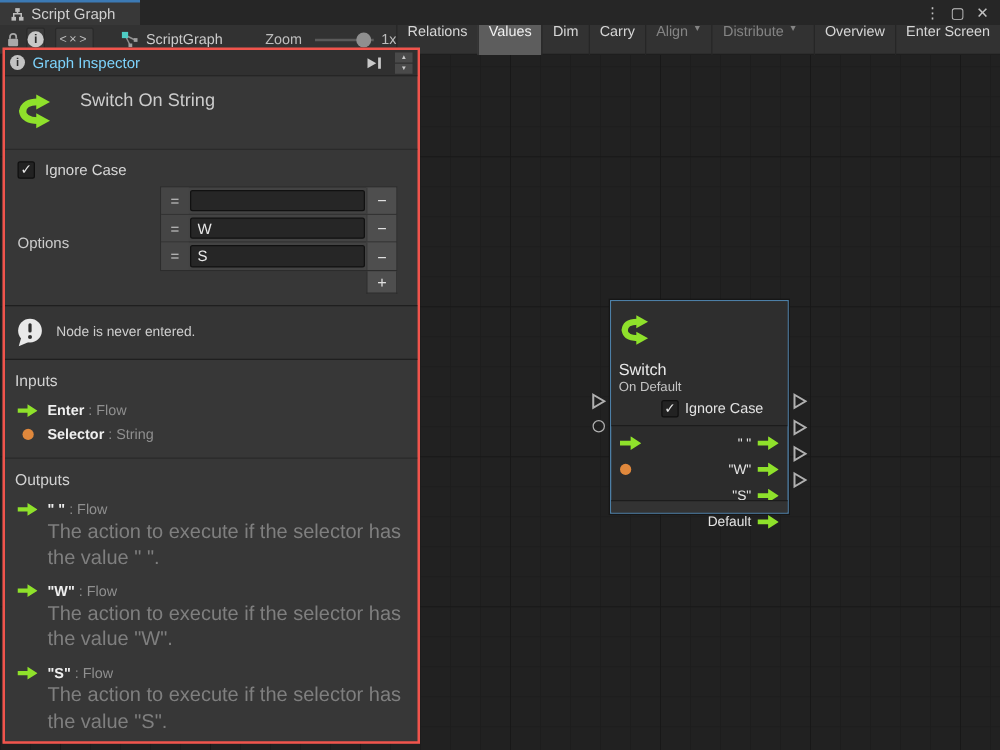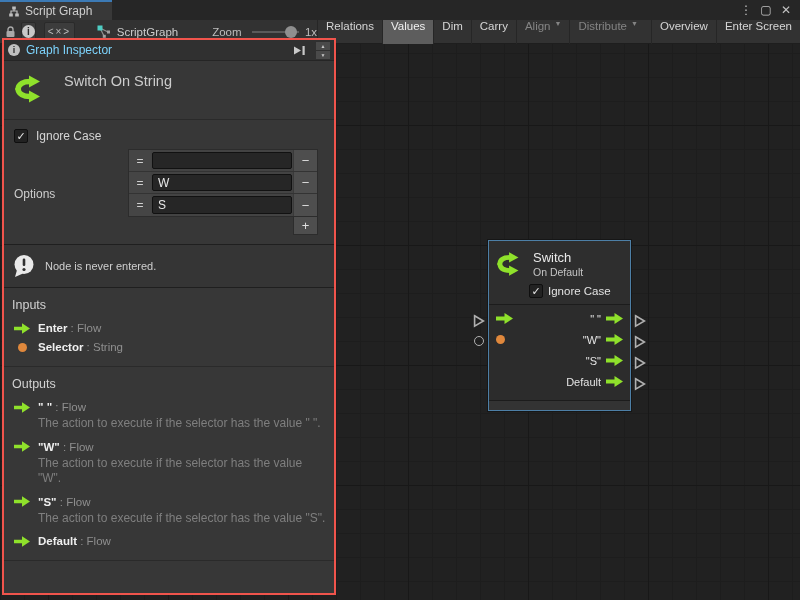--- a/index.html
+++ b/index.html
@@ -51,21 +51,21 @@
       linear-gradient(90deg,#181818 1px, transparent 1px),
       linear-gradient(#1d1d1d 1px, transparent 1px),
       linear-gradient(90deg,#1d1d1d 1px, transparent 1px);
     background-size:120px 120px,120px 120px,24px 24px,24px 24px;
     background-position:0 81px,48px 0,0 9px,0 0; }
 
   
   .node { position:absolute; left:488px; top:240px; width:143px; height:171px;
     background:#2c2c2c; border:1px solid #4d7fa6; box-shadow:0 0 0 1px #161616; }
   .node-header { padding:7px 6px 4px 6px; background:#2e2e2e; }
-  .node-title-row { display:flex; gap:8px; }
+  .node-title-row { display:flex; gap:8px;flex-direction:column; }
   .node-titles { display:flex; flex-direction:column; justify-content:center; }
   .node-title { color:#eaeaea; font-size:13px; }
   .node-subtitle { color:#c4c4c4; font-size:10.5px; margin-top:1px; }
   .node-check-row { display:flex; align-items:center; gap:5px; margin:4px 0 2px 34px; }
   .node-check-row .cb-label { color:#e2e2e2; font-size:11.5px; }
   .node-divider { height:1px; background:#1c1c1c; }
   .node-body { padding:3px 0 2px 0; }
   .port-row { height:21px; display:flex; align-items:center; padding:0 7px; }
   .port-row .spacer { flex:1; }
   .port-label { color:#e4e4e4; font-size:11px; margin-right:5px; }
@@ -113,21 +113,21 @@
     color:#e0e0e0; font-size:13px; display:flex; align-items:center; justify-content:center; }
   .warning-box { margin-top:9px; background:#353535; border-top:1px solid #1f1f1f;
     border-bottom:1px solid #1f1f1f; display:flex; align-items:center; gap:9px;
     padding:9px 8px; }
   .warning-text { color:#cfcfcf; font-size:11px; }
   .section { border-bottom:1px solid #2a2a2a; padding:8px 0 10px 0; }
   .section-header { color:#d2d2d2; font-size:12.5px; padding:2px 8px 6px 8px; }
   .insp-port { display:flex; align-items:center; gap:8px; padding:3px 8px 2px 10px; }
   .insp-port .pname { color:#efefef; font-weight:bold; font-size:11.5px; }
   .insp-port .ptype { color:#8f8f8f; font-size:11.5px; }
-  .port-desc { color:#7f7f7f; font-size:12px; padding:0 8px 5px 34px; line-height:1.3; }
+  .port-desc { color:#7f7f7f; font-size:16px; padding:0 8px 5px 34px; line-height:1.3; }
   .icon-cell { width:16px; display:flex; justify-content:center; }
   .dot { width:9px; height:9px; border-radius:50%; background:#e0883c; }
   svg { display:block; }
 </style>
 </head>
 <body>
 
 <div class="titlebar">
   <div class="tab">
     <span>

